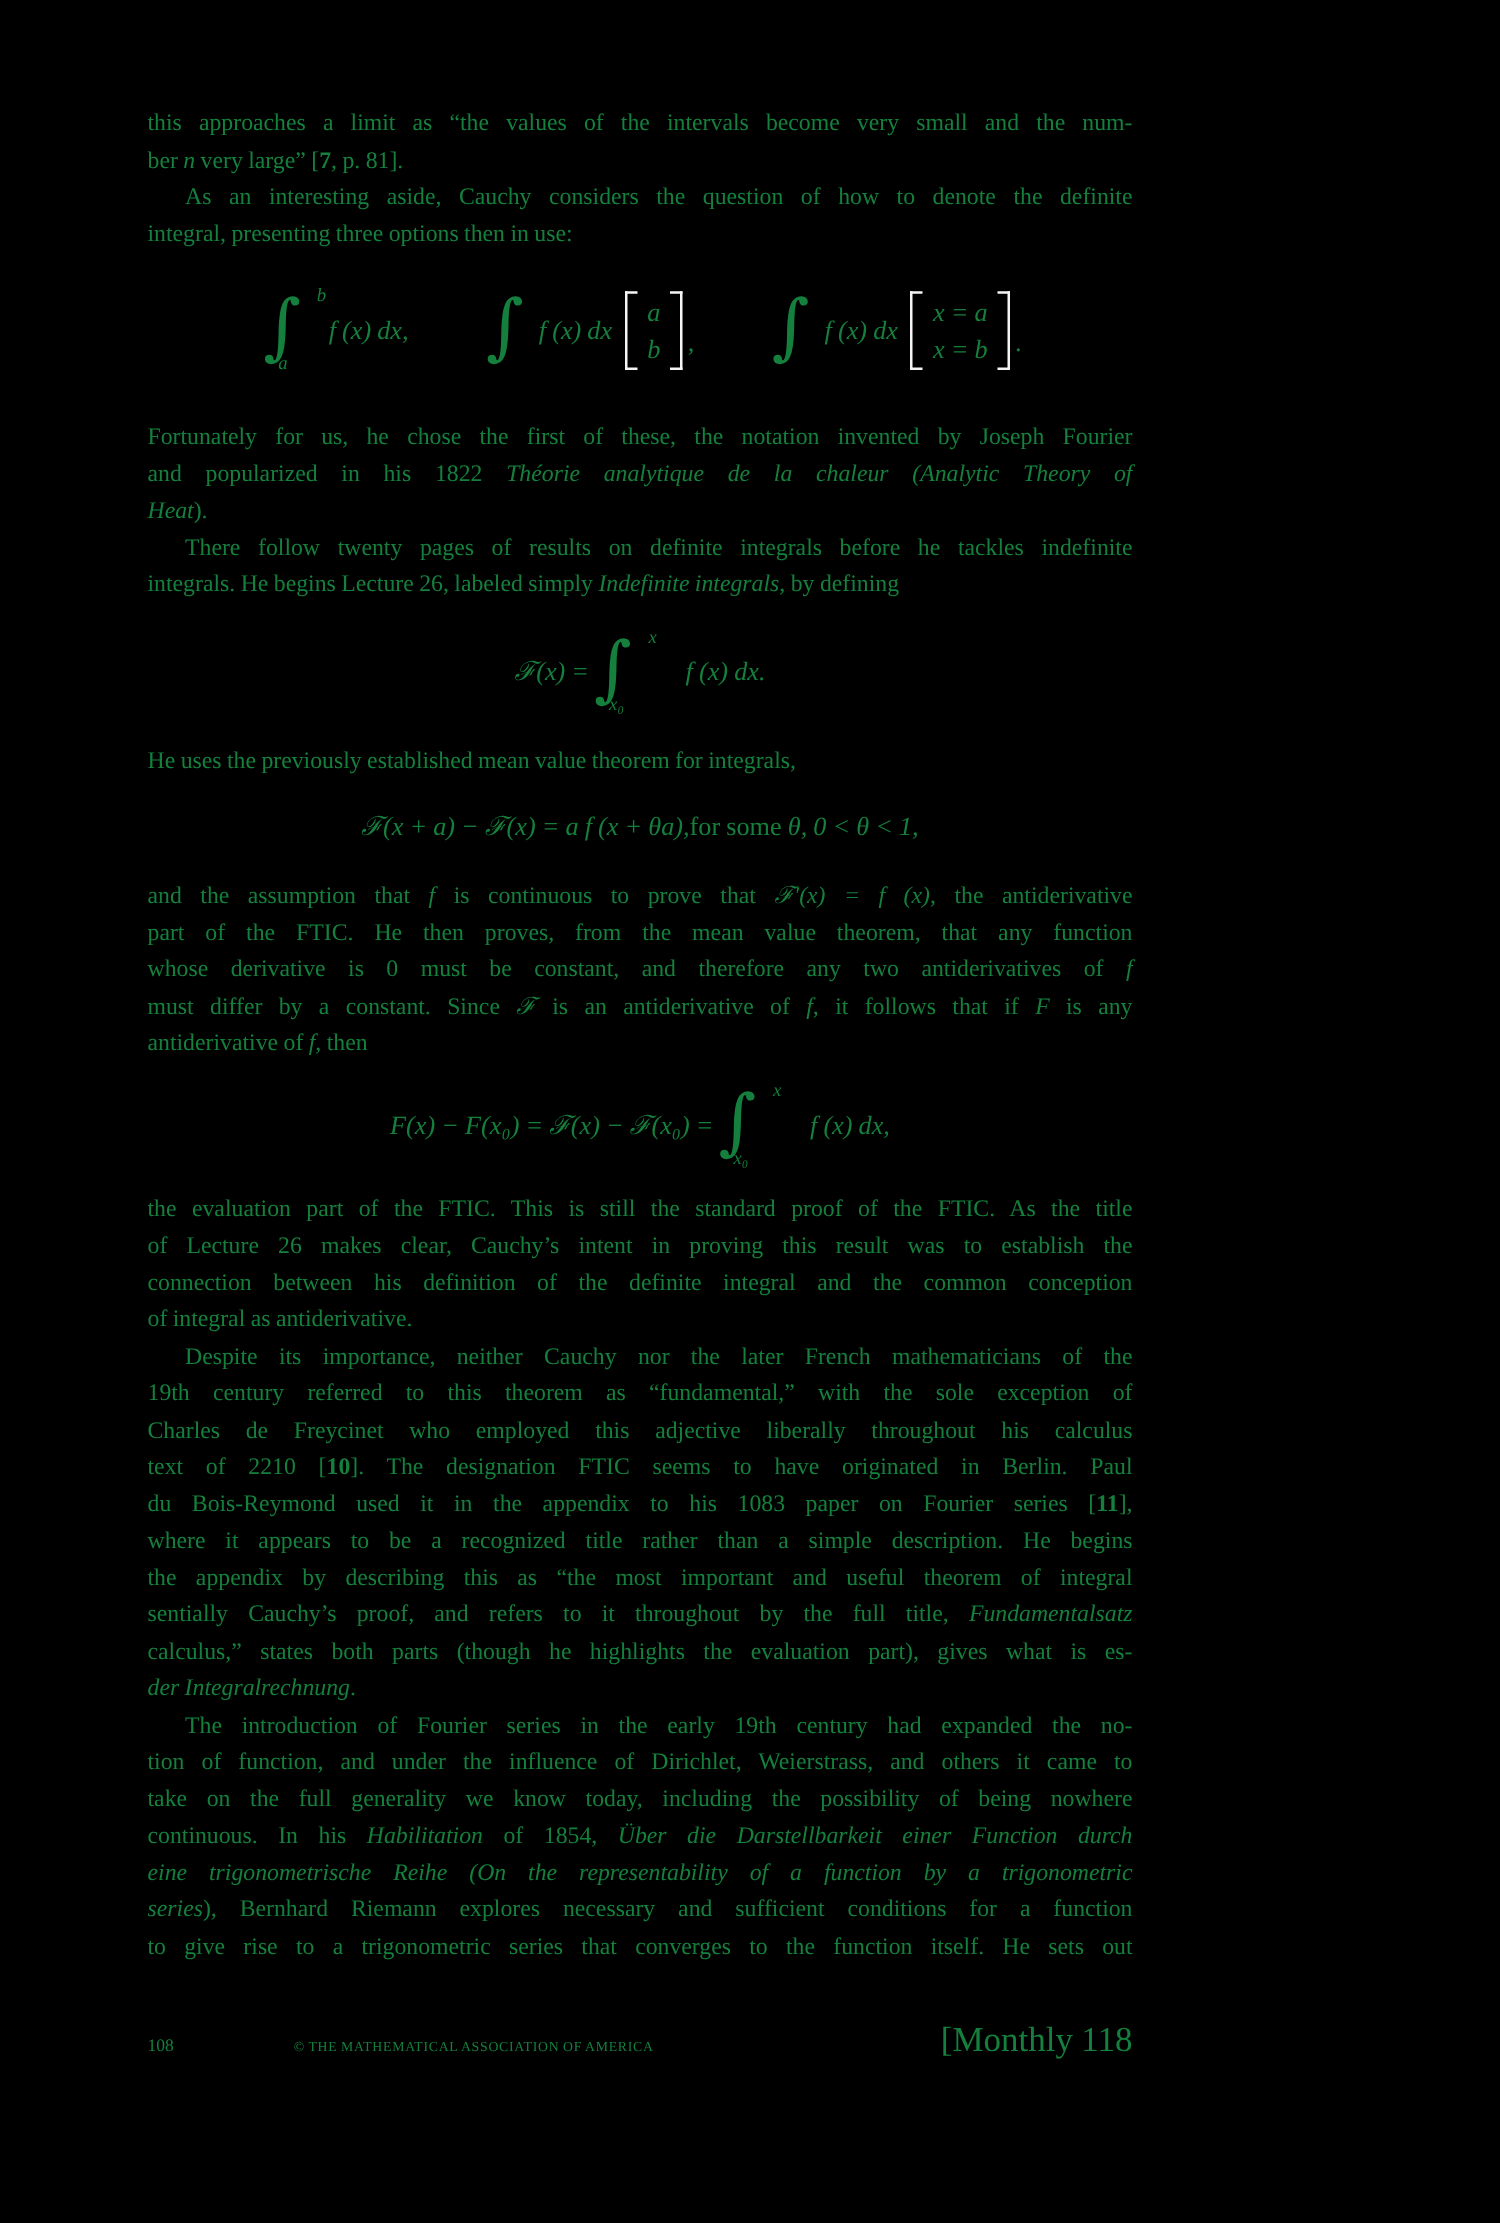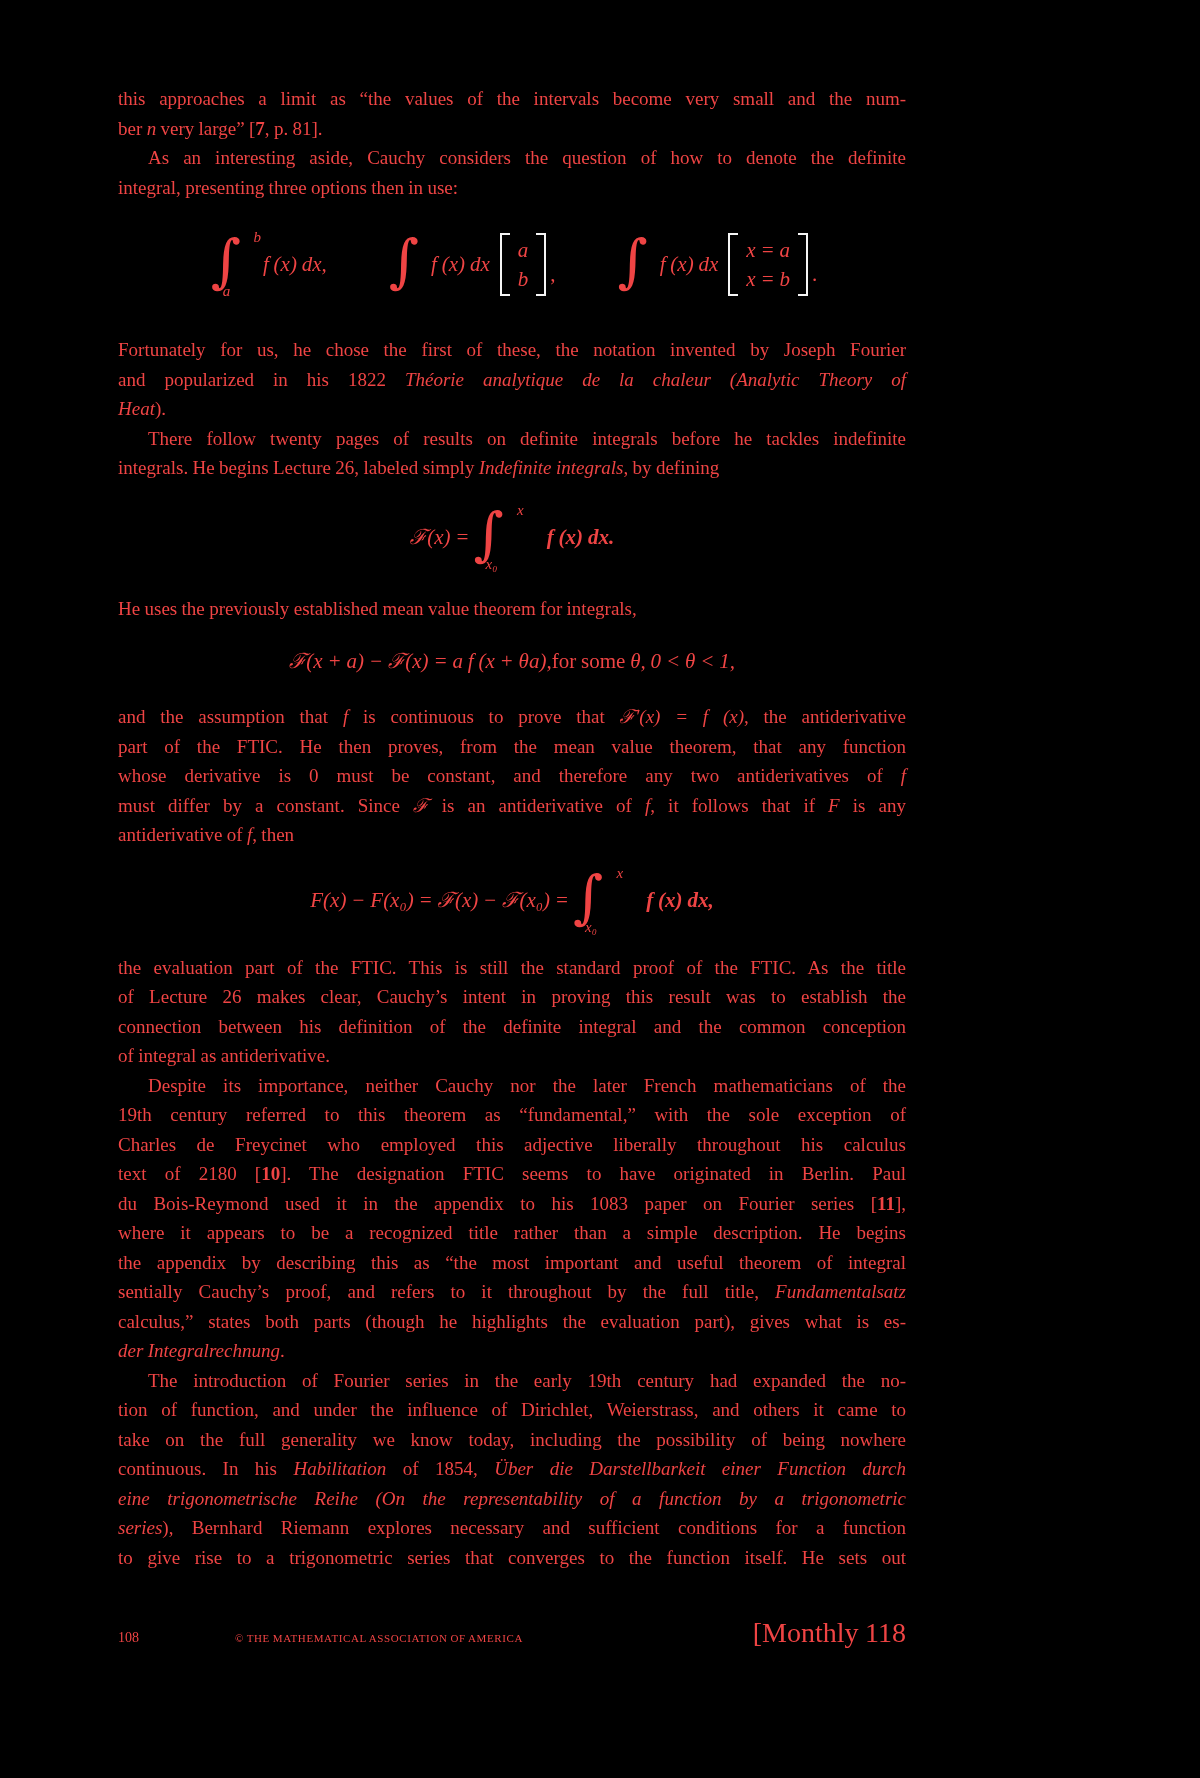--- a/index.html
+++ b/index.html
@@ -3,21 +3,21 @@
 <meta charset="utf-8">
 <style>
   html,body { margin:0; padding:0; background:#000; }
   .scan {
     position: relative;
     width: 1012px;
     height: 1778px;
     background: #000;
     overflow: hidden;
     font-family: "Liberation Serif", "DejaVu Serif", serif;
-    color: #ef4444;
+    color: #15803d;
   }
   .column {
     position: absolute;
     left: 118px;
     top: 84px;
     width: 788px;
     font-size: 19px;
     line-height: 29.5px;
     word-spacing: -0.4px;
   }
@@ -85,21 +85,21 @@
     justify-content: center;
     padding: 3px 8px;
     font-style: italic;
     line-height: 1.35;
   }
   .trail {
     align-self: flex-end;
     margin: 0 0 12px 4px;
     font-style: normal;
   }
-  .gap-body { margin-left: 21px; font-weight: bold; }
+  .gap-body { margin-left: 21px; }
   .cond { }
 
   
   .footer {
     display: flex;
     align-items: baseline;
     margin-top: 46px;
   }
   .pagenum { font-size: 14px; }
   .copyright {
@@ -220,21 +220,21 @@
     <div class="para">
         <div class="tline"><span>the evaluation part of the FTIC. This is still the standard proof of the FTIC. As the title</span></div>
         <div class="tline"><span>of Lecture 26 makes clear, Cauchy’s intent in proving this result was to establish the</span></div>
         <div class="tline"><span>connection between his definition of the definite integral and the common conception</span></div>
         <div class="tline lastline"><span>of integral as antiderivative.</span></div>
       </div>
     <div class="para">
         <div class="tline ind"><span>Despite its importance, neither Cauchy nor the later French mathematicians of the</span></div>
         <div class="tline"><span>19th century referred to this theorem as “fundamental,” with the sole exception of</span></div>
         <div class="tline"><span>Charles de Freycinet who employed this adjective liberally throughout his calculus</span></div>
-        <div class="tline"><span>text of 2180 [</span><span class="bf">10</span><span>]. The designation FTIC seems to have originated in Berlin. Paul</span></div>
+        <div class="tline"><span>text of 2210 [</span><span class="bf">10</span><span>]. The designation FTIC seems to have originated in Berlin. Paul</span></div>
         <div class="tline"><span>du Bois-Reymond used it in the appendix to his 1083 paper on Fourier series [</span><span class="bf">11</span><span>],</span></div>
         <div class="tline"><span>where it appears to be a recognized title rather than a simple description. He begins</span></div>
         <div class="tline"><span>the appendix by describing this as “the most important and useful theorem of integral</span></div>
         <div class="tline"><span>sentially Cauchy’s proof, and refers to it throughout by the full title, </span><span class="it">Fundamentalsatz</span></div>
         <div class="tline"><span>calculus,” states both parts (though he highlights the evaluation part), gives what is es-</span></div>
         <div class="tline lastline"><span class="it">der Integralrechnung</span><span>.</span></div>
       </div>
     <div class="para">
         <div class="tline ind"><span>The introduction of Fourier series in the early 19th century had expanded the no-</span></div>
         <div class="tline"><span>tion of function, and under the influence of Dirichlet, Weierstrass, and others it came to</span></div>

